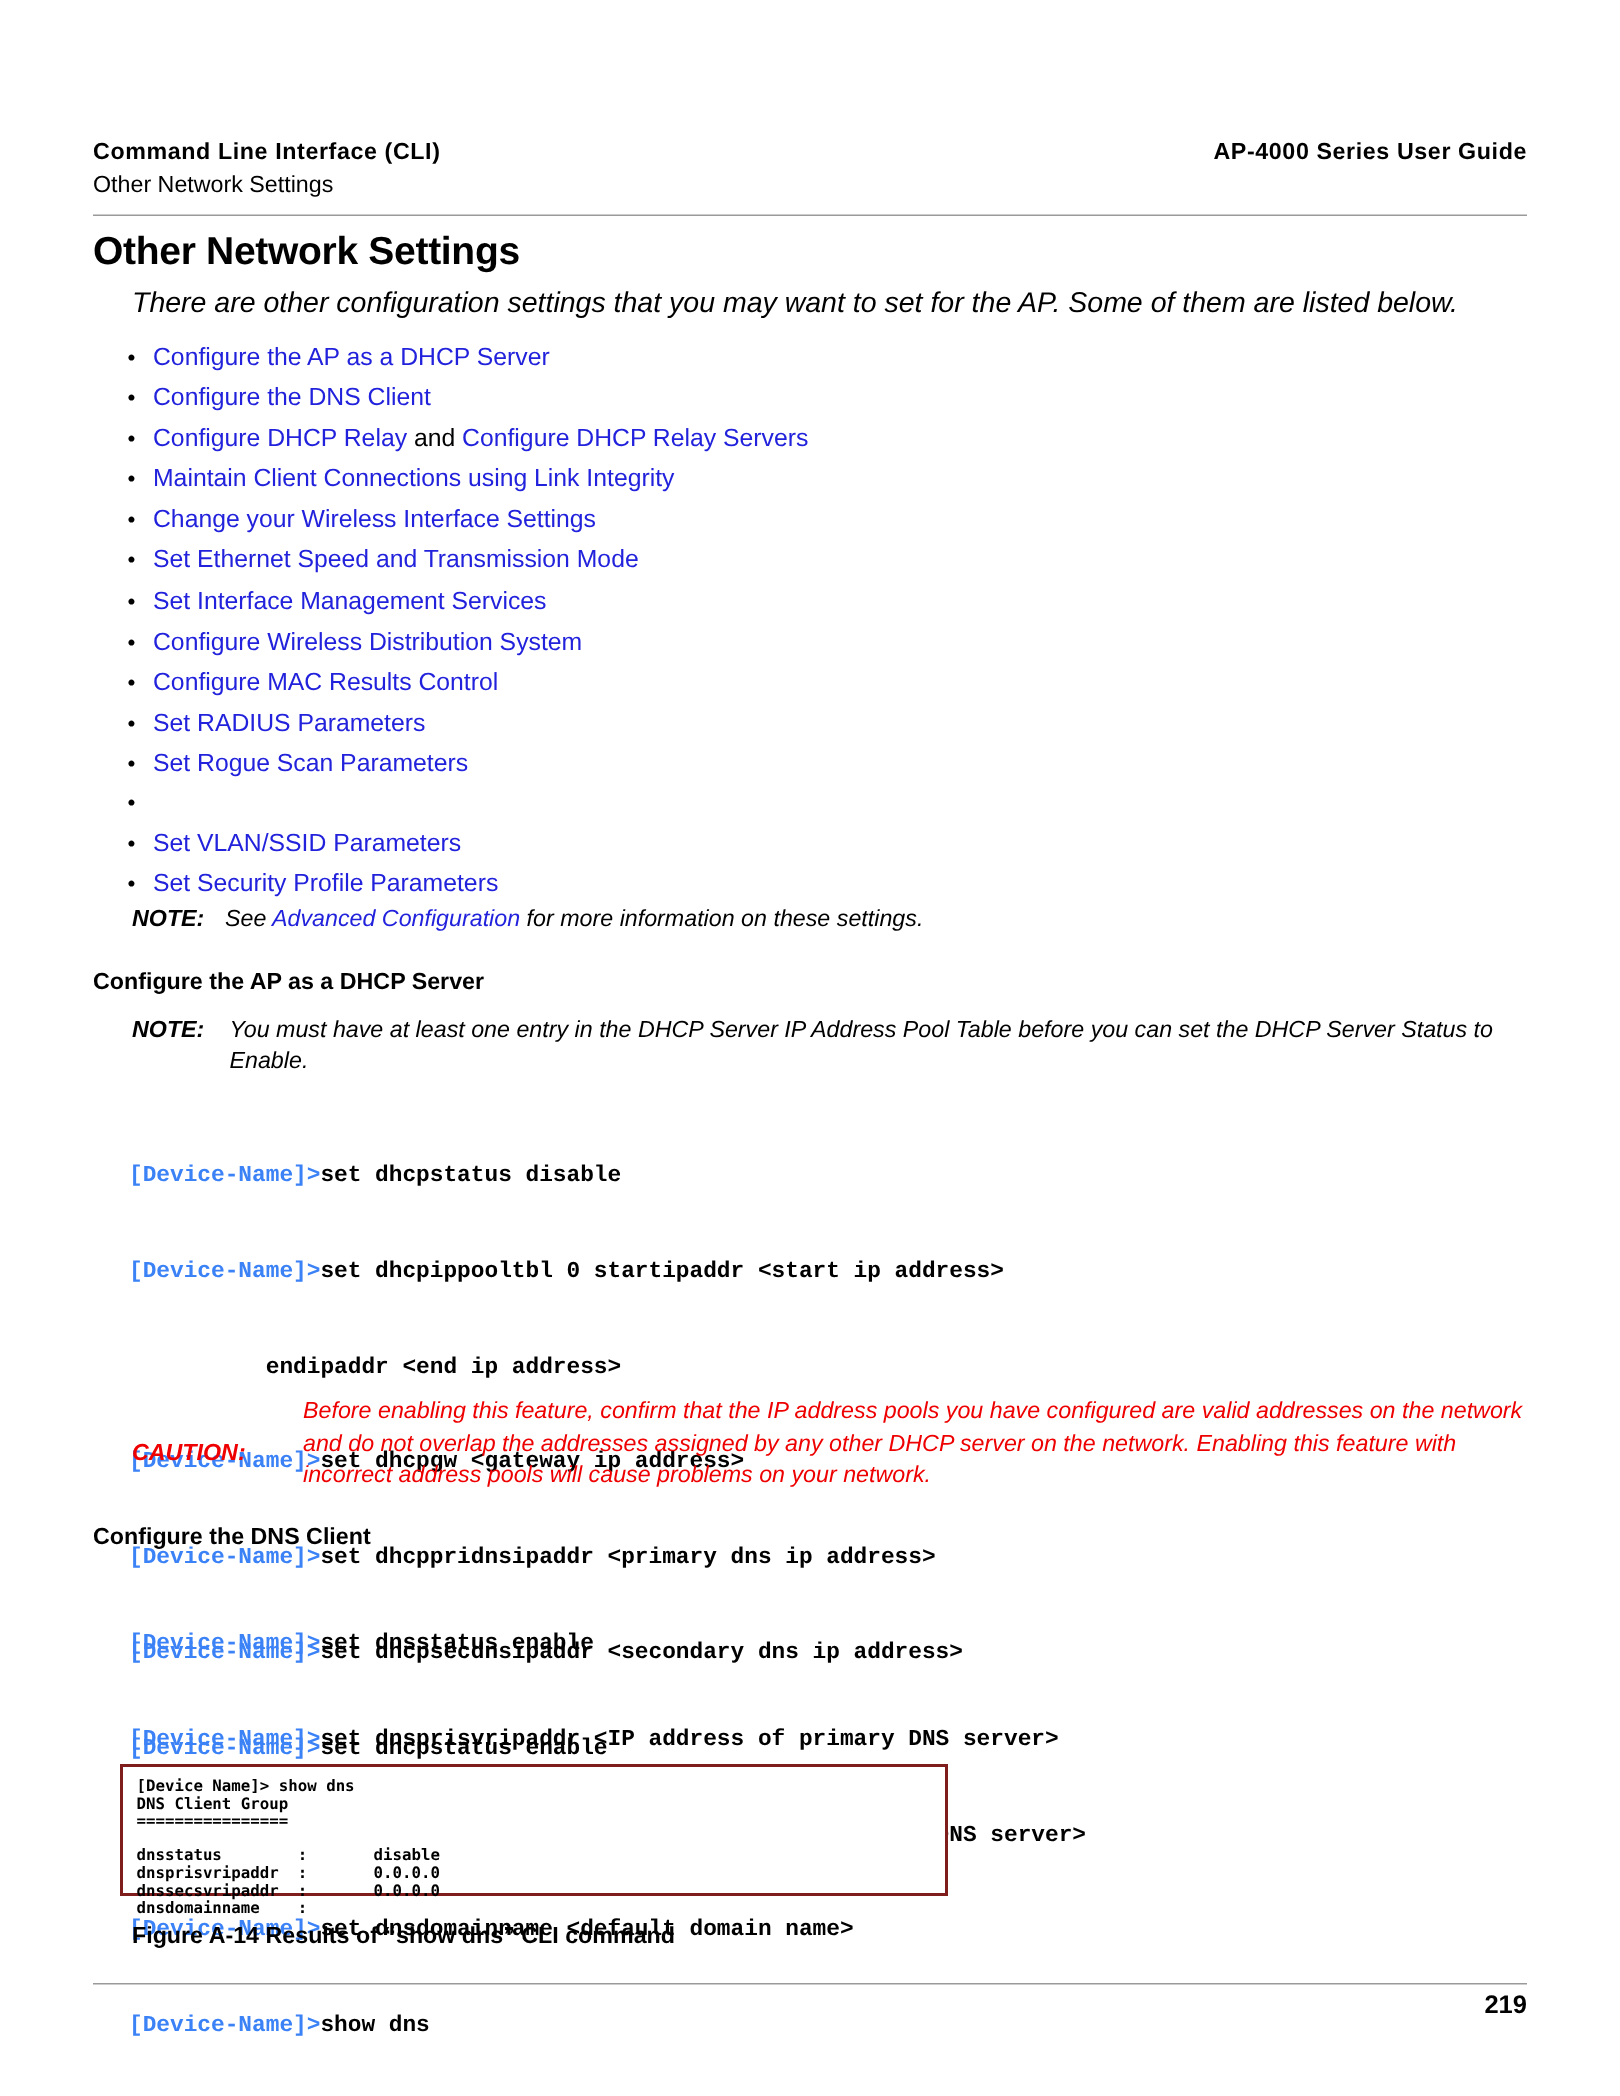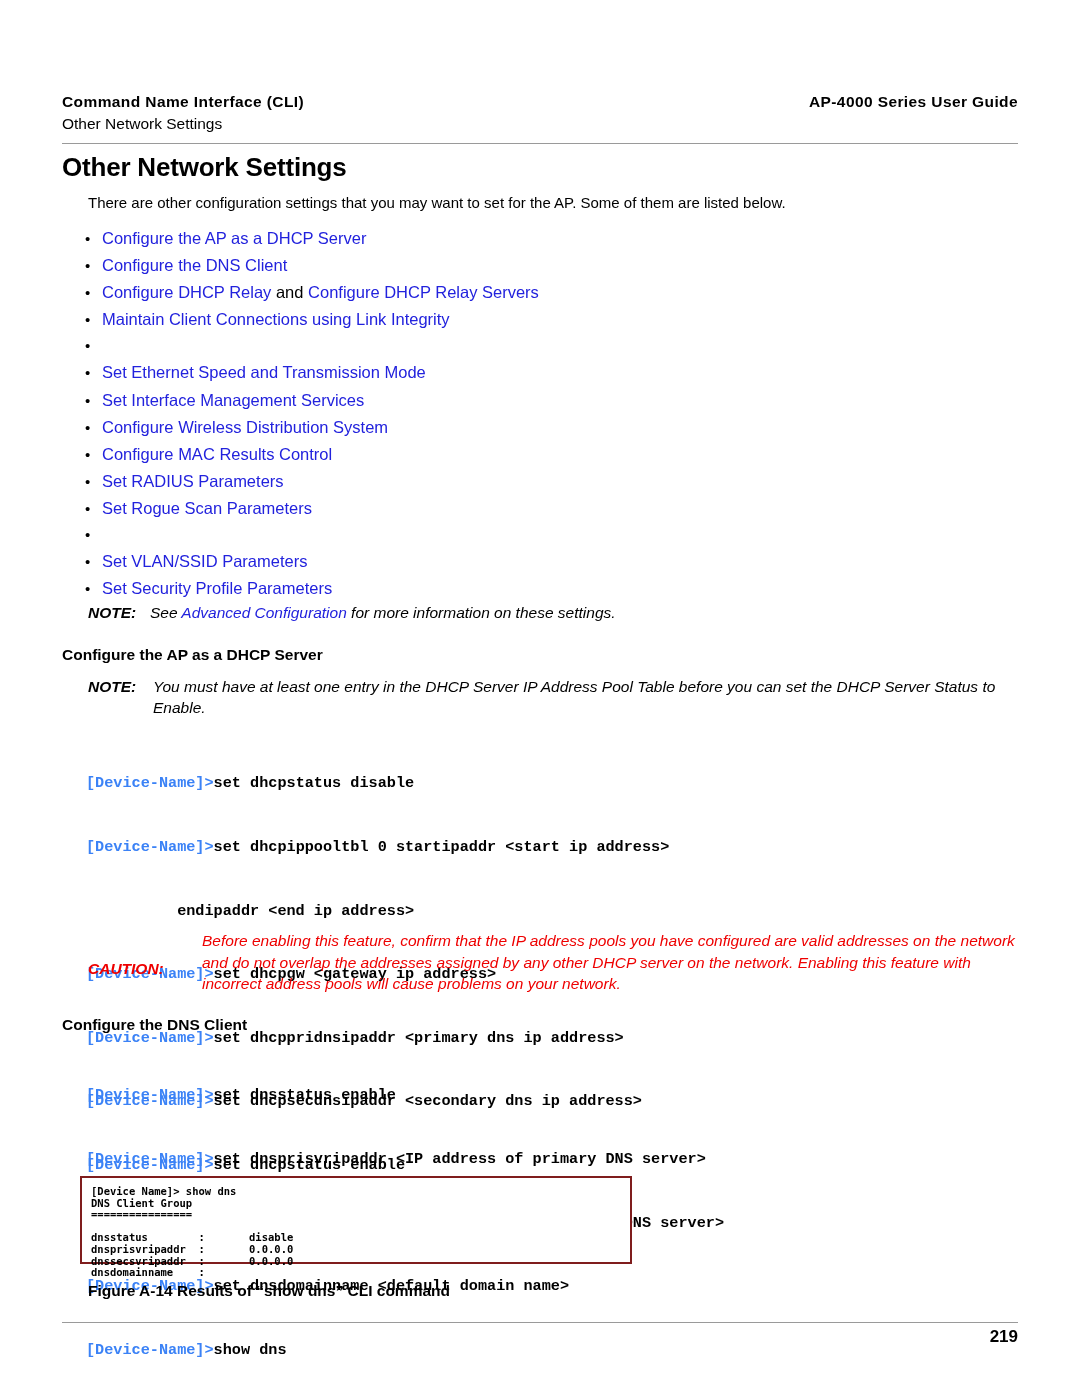--- a/index.html
+++ b/index.html
@@ -64,22 +64,23 @@
     font-weight: bold;
     letter-spacing: -0.2px;
   }
 
   
   .intro {
     position: absolute;
     left: 88px;
     top: 193px;
     width: 930px;
-    font-size: 15px;
+    font-size: 19px;
     line-height: 20px;
+    font-style: italic;
   }
 
   
   .bullet-list {
     position: absolute;
     left: 80px;
     top: 225px;
     width: 930px;
   }
   .bullet-item {
@@ -214,21 +215,21 @@
     font-weight: bold;
   }
 </style>
 </head>
 <body>
 
 <div class="page">
 
   <div class="header">
     <div class="header-row">
-      <div class="header-left-top">Command Name Interface (CLI)</div>
+      <div class="header-left-top">Command Line Interface (CLI)</div>
       <div class="header-right">AP-4000 Series User Guide</div>
     </div>
     <div class="header-left-sub">Other Network Settings</div>
   </div>
   <div class="header-rule"></div>
 
   <div class="page-title">Other Network Settings</div>
 
   <div class="intro">There are other configuration settings that you may want to set for the AP. Some of them are listed below.</div>
 
@@ -244,20 +245,21 @@
     <div class="bullet-item">
       <span class="bullet-dot">•</span>
       <span class="bullet-text"><a class="lnk">Configure DHCP Relay</a><span class="plain"> and </span><a class="lnk">Configure DHCP Relay Servers</a></span>
     </div>
     <div class="bullet-item">
       <span class="bullet-dot">•</span>
       <span class="bullet-text"><a class="lnk">Maintain Client Connections using Link Integrity</a></span>
     </div>
     <div class="bullet-item">
       <span class="bullet-dot">•</span>
+      <span class="bullet-text"><a class="lnk">Change your Wireless Interface Settings</a></span>
     </div>
     <div class="bullet-item">
       <span class="bullet-dot">•</span>
       <span class="bullet-text"><a class="lnk">Set Ethernet Speed and Transmission Mode</a></span>
     </div>
     <div class="bullet-item">
       <span class="bullet-dot">•</span>
       <span class="bullet-text"><a class="lnk">Set Interface Management Services</a></span>
     </div>
     <div class="bullet-item">

